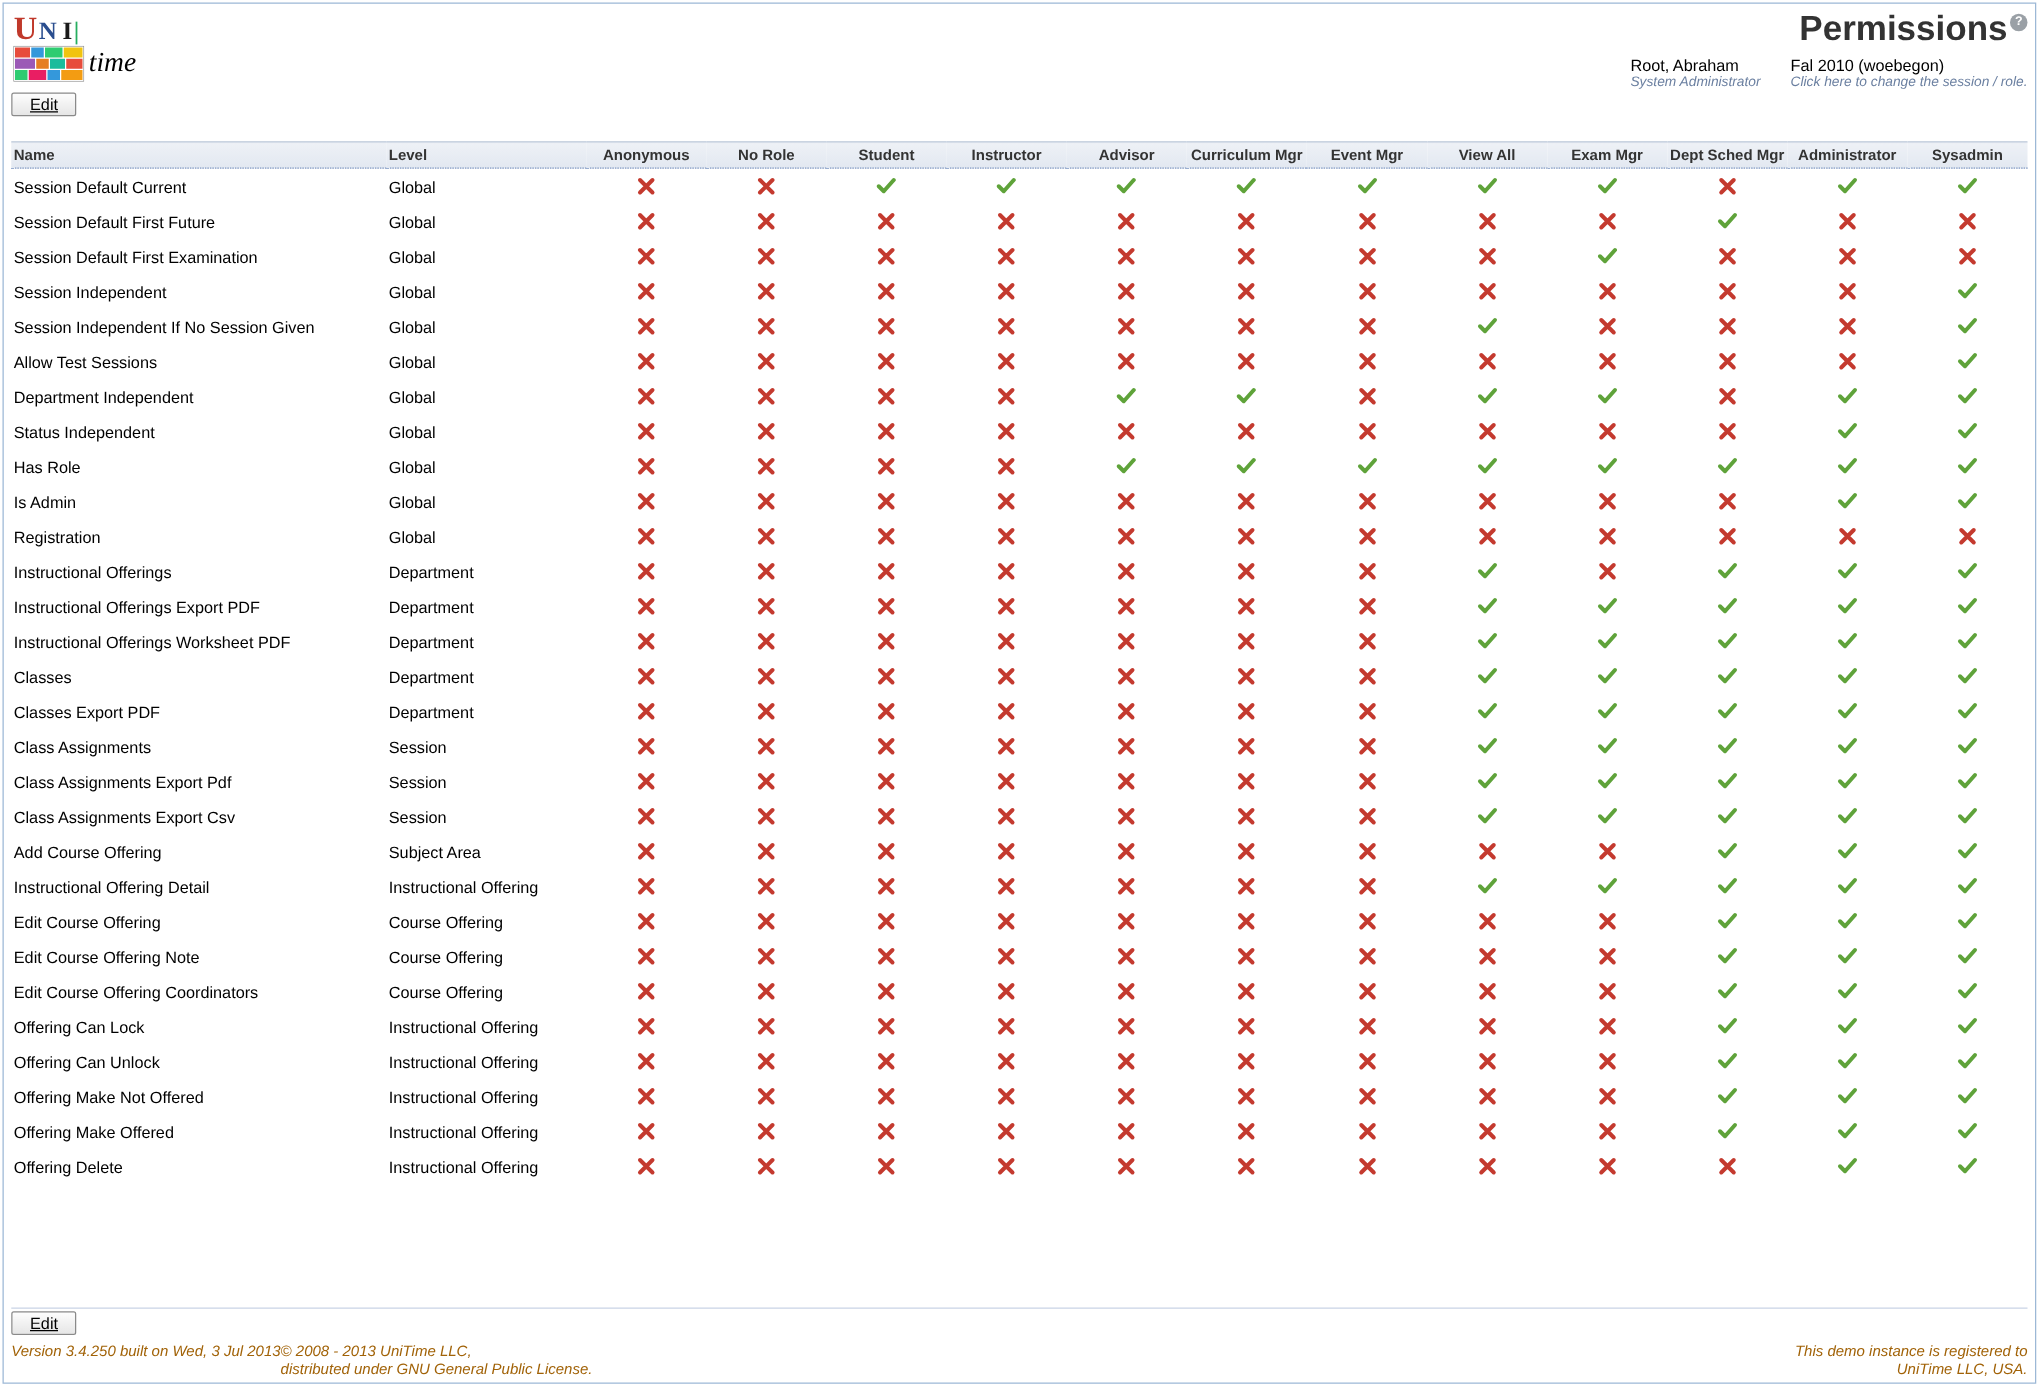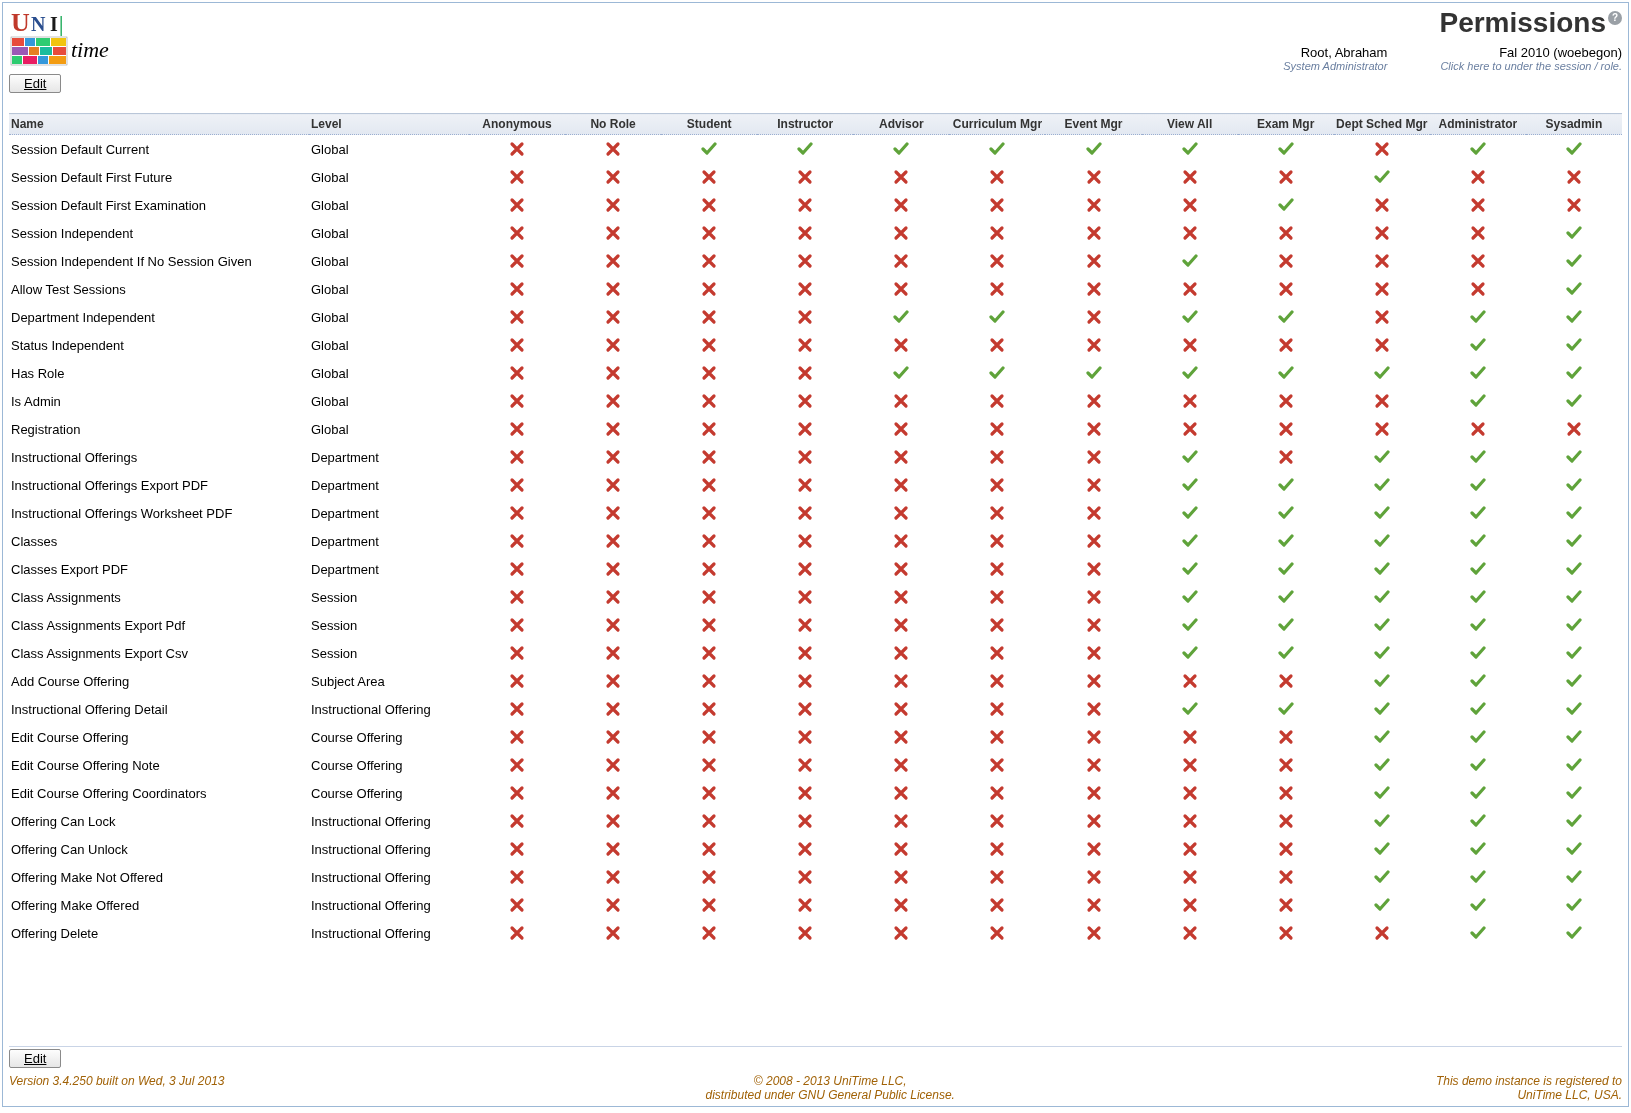--- a/index.html
+++ b/index.html
@@ -52,22 +52,21 @@
     display: inline-block;
     margin-top: 4px;
   }
   .user-session {
     display: flex;
     gap: 24px;
     justify-content: flex-end;
     margin-top: 6px;
   }
   .user-block, .session-block {
-    text-align: right;
-    margin-left: 29px;
+    text-align: left;
   }
   .user-name, .session-name {
     color: #000; font-size: 13px;
   }
   .sub-label {
     color: #6a7fa0;
     font-style: italic;
     font-size: 11px;
   }
   .button-row {
@@ -130,21 +129,21 @@
   }
   .footer {
     display: flex;
     justify-content: space-between;
     align-items: flex-start;
     padding: 2px 6px 4px 6px;
     font-size: 12px;
     font-style: italic;
     color: #a16207;
   }
-  .footer .center { text-align: center; flex: 1; }
+  .footer .center { text-align: left; flex: 1; }
   .footer .left { text-align: left; }
   .footer .right { text-align: right; }
 </style>
 </head>
 <body>
 
 <div class="page">
 
   <div class="header-area">
     <div class="logo">
@@ -175,21 +174,21 @@
         <span>Permissions</span>
         <span class="help-badge">?</span>
       </h1>
       <div class="user-session">
         <div class="user-block">
           <div class="user-name">Root, Abraham</div>
           <div class="sub-label">System Administrator</div>
         </div>
         <div class="session-block">
           <div class="session-name">Fal 2010 (woebegon)</div>
-          <div class="sub-label">Click here to under the session / role.</div>
+          <div class="sub-label">Click here to change the session / role.</div>
         </div>
       </div>
     </div>
   </div>
 
   <div class="button-row">
     <button class="edit-btn">Edit</button>
   </div>
 
   <div class="table-wrap">

